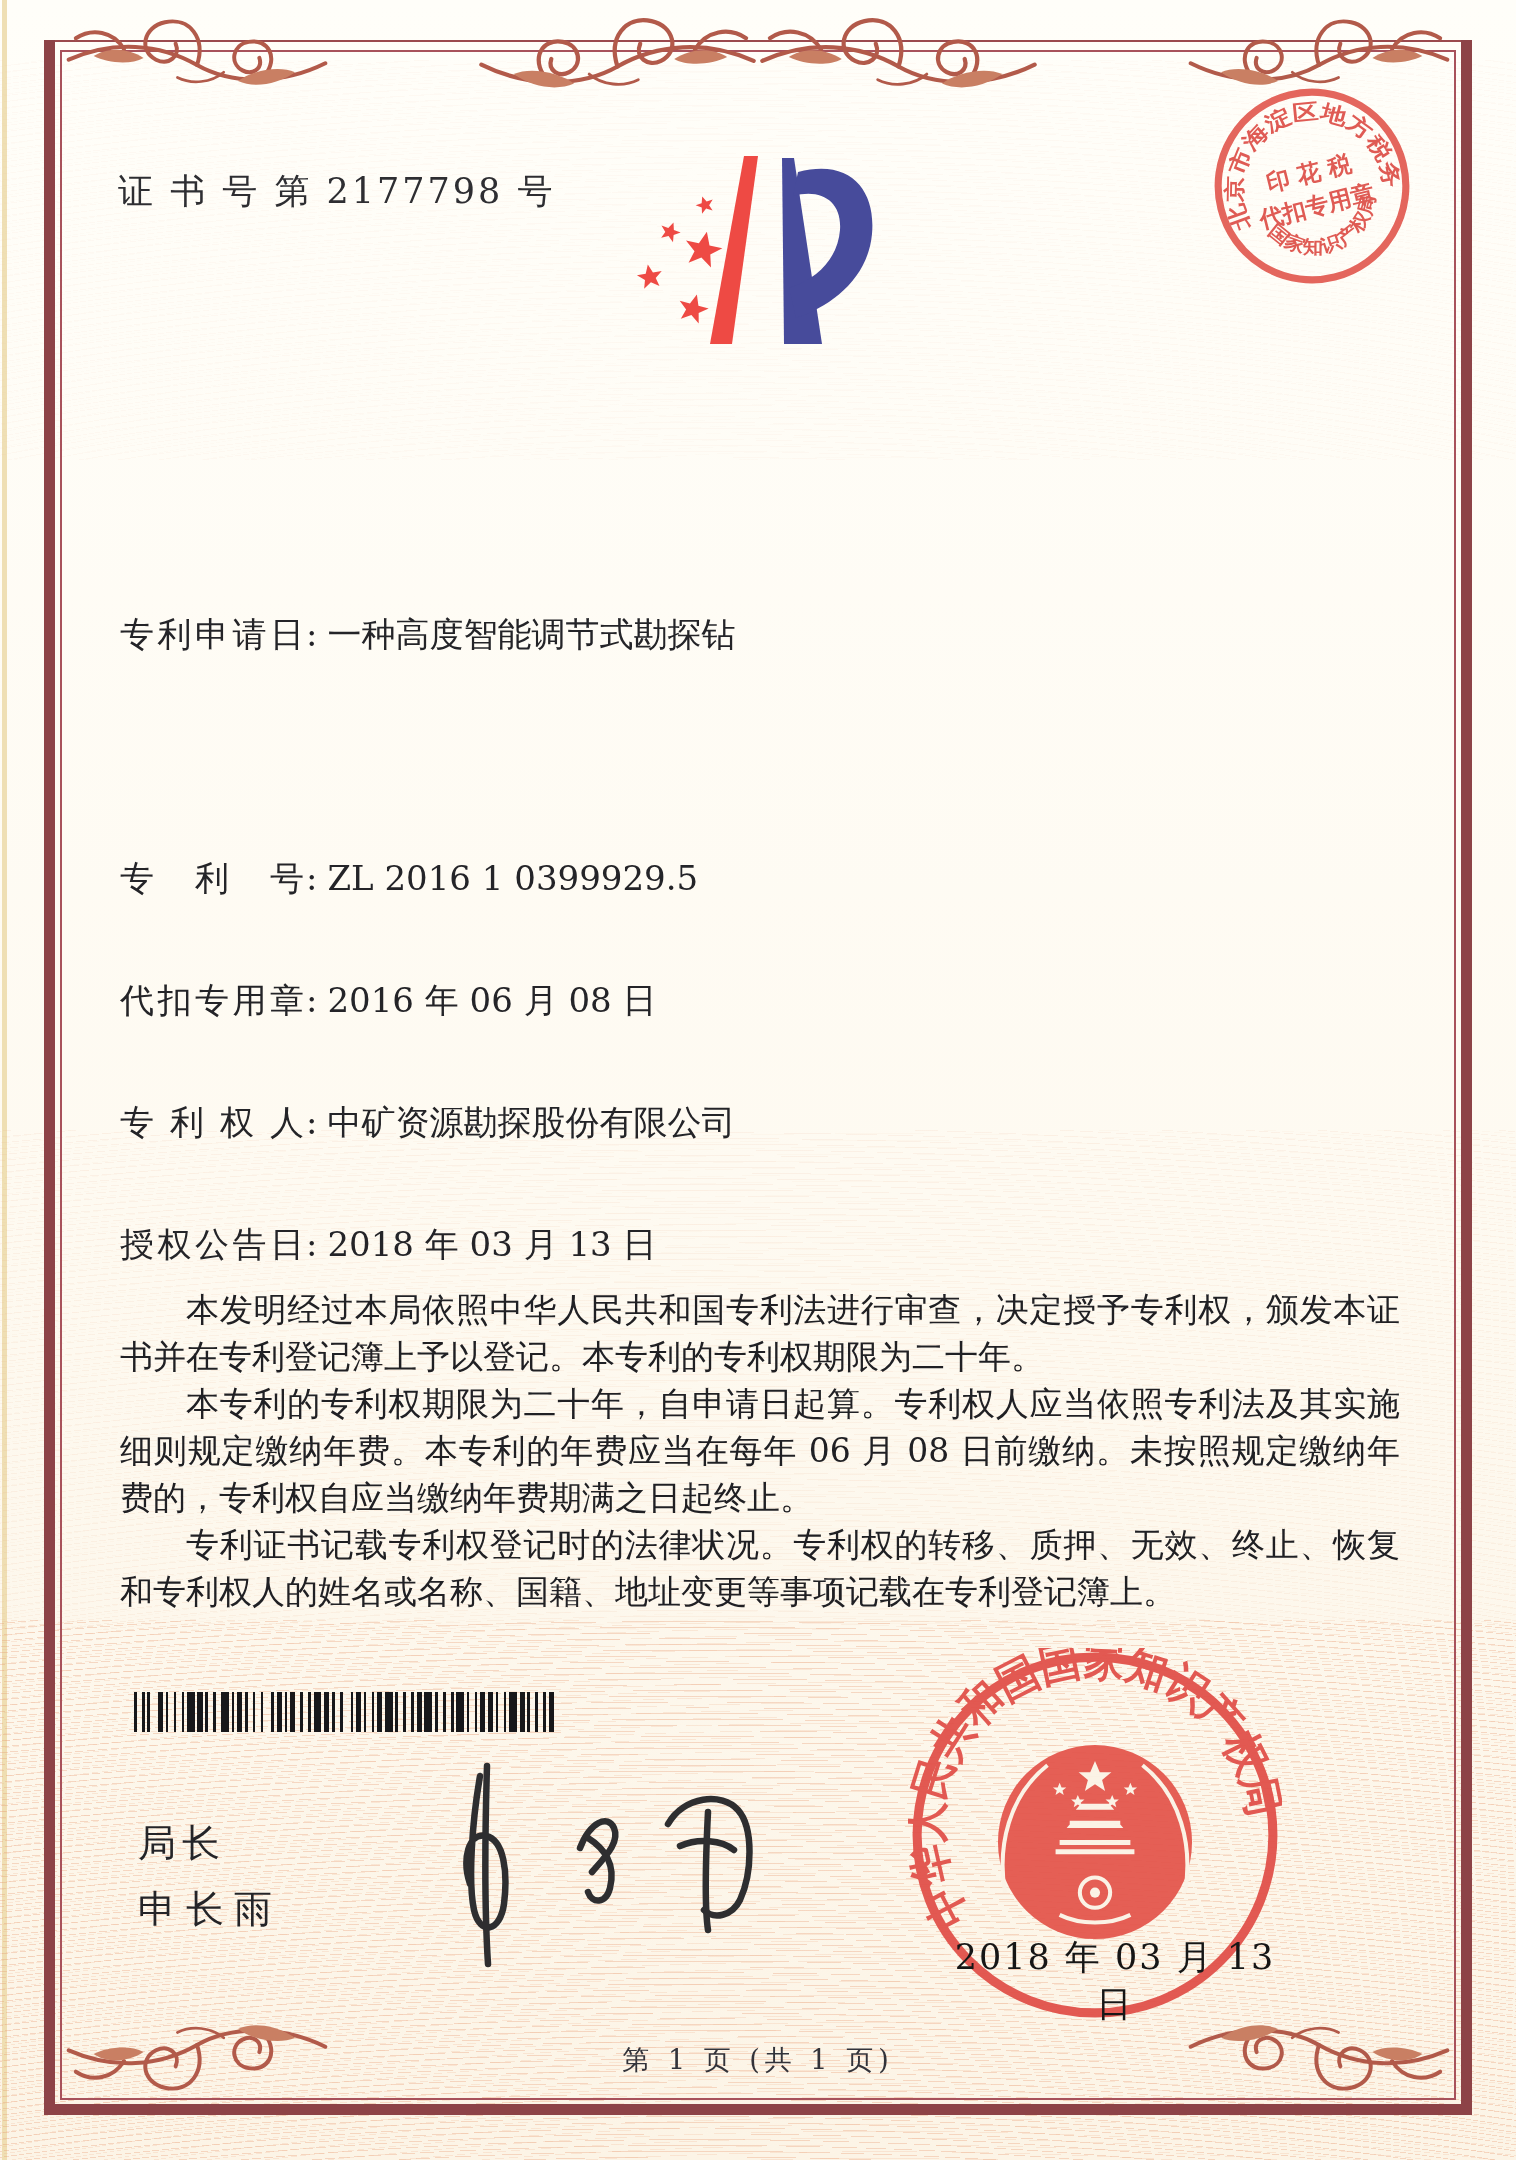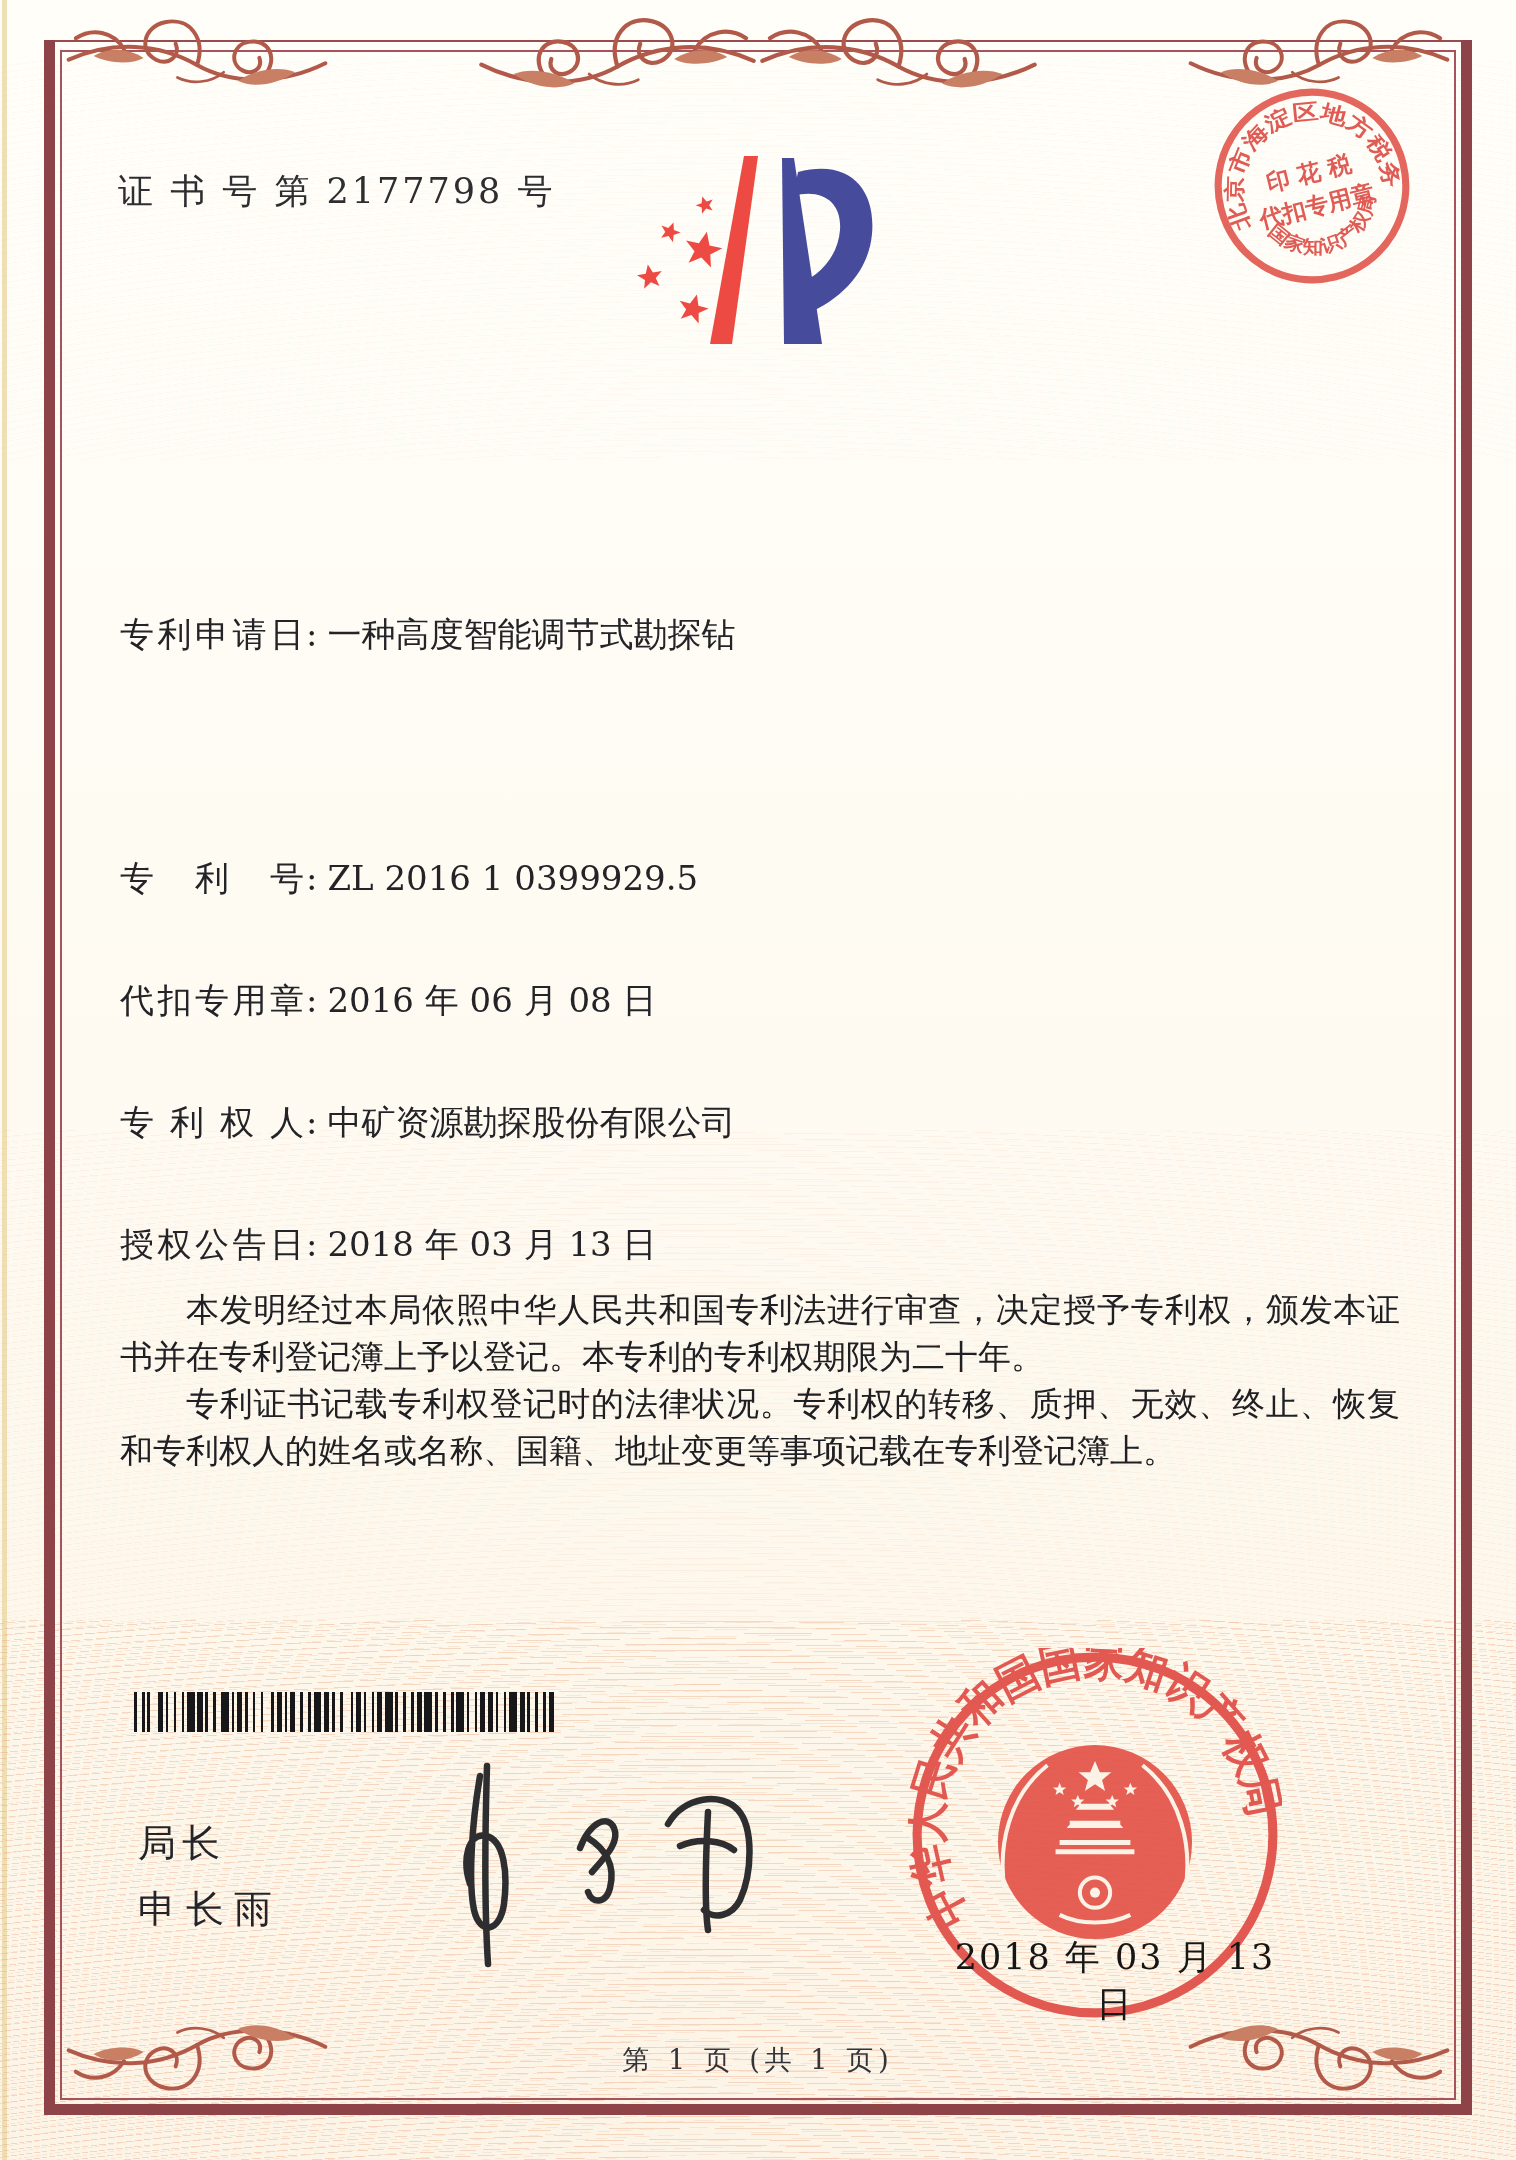--- a/index.html
+++ b/index.html
@@ -133,20 +133,21 @@
 
 
   <div class="field f0"><span class="flabel">专利申请日</span><span class="fcolon">:</span><span class="fvalue">一种高度智能调节式勘探钻</span></div>
   <div class="field f2"><span class="flabel">专利号</span><span class="fcolon">:</span><span class="fvalue">ZL 2016 1 0399929.5</span></div>
   <div class="field f3"><span class="flabel">代扣专用章</span><span class="fcolon">:</span><span class="fvalue">2016 年 06 月 08 日</span></div>
   <div class="field f4"><span class="flabel">专利权人</span><span class="fcolon">:</span><span class="fvalue">中矿资源勘探股份有限公司</span></div>
   <div class="field f5"><span class="flabel">授权公告日</span><span class="fcolon">:</span><span class="fvalue">2018 年 03 月 13 日</span></div>
 
   <div class="body-text">
     <p>本发明经过本局依照中华人民共和国专利法进行审查，决定授予专利权，颁发本证书并在专利登记簿上予以登记。本专利的专利权期限为二十年。</p>
+    <p>本专利的专利权期限为二十年，自申请日起算。专利权人应当依照专利法及其实施细则规定缴纳年费。本专利的年费应当在每年 06 月 08 日前缴纳。未按照规定缴纳年费的，专利权自应当缴纳年费期满之日起终止。</p>
     <p>专利证书记载专利权登记时的法律状况。专利权的转移、质押、无效、终止、恢复和专利权人的姓名或名称、国籍、地址变更等事项记载在专利登记簿上。</p>
   </div>
 
   <div class="barcode"><span style="display:inline-block;height:100%;width:2.641509433962264px;background:#17171a"></span><span style="display:inline-block;height:100%;width:5.283018867924528px;background:transparent"></span><span style="display:inline-block;height:100%;width:2.641509433962264px;background:#17171a"></span><span style="display:inline-block;height:100%;width:2.641509433962264px;background:transparent"></span><span style="display:inline-block;height:100%;width:2.641509433962264px;background:#17171a"></span><span style="display:inline-block;height:100%;width:7.924528301886792px;background:transparent"></span><span style="display:inline-block;height:100%;width:5.283018867924528px;background:#17171a"></span><span style="display:inline-block;height:100%;width:2.641509433962264px;background:transparent"></span><span style="display:inline-block;height:100%;width:2.641509433962264px;background:#17171a"></span><span style="display:inline-block;height:100%;width:5.283018867924528px;background:transparent"></span><span style="display:inline-block;height:100%;width:2.641509433962264px;background:#17171a"></span><span style="display:inline-block;height:100%;width:5.283018867924528px;background:transparent"></span><span style="display:inline-block;height:100%;width:2.641509433962264px;background:#17171a"></span><span style="display:inline-block;height:100%;width:2.641509433962264px;background:transparent"></span><span style="display:inline-block;height:100%;width:7.924528301886792px;background:#17171a"></span><span style="display:inline-block;height:100%;width:2.641509433962264px;background:transparent"></span><span style="display:inline-block;height:100%;width:5.283018867924528px;background:#17171a"></span><span style="display:inline-block;height:100%;width:2.641509433962264px;background:transparent"></span><span style="display:inline-block;height:100%;width:2.641509433962264px;background:#17171a"></span><span style="display:inline-block;height:100%;width:5.283018867924528px;background:transparent"></span><span style="display:inline-block;height:100%;width:2.641509433962264px;background:#17171a"></span><span style="display:inline-block;height:100%;width:5.283018867924528px;background:transparent"></span><span style="display:inline-block;height:100%;width:7.924528301886792px;background:#17171a"></span><span style="display:inline-block;height:100%;width:2.641509433962264px;background:transparent"></span><span style="display:inline-block;height:100%;width:2.641509433962264px;background:#17171a"></span><span style="display:inline-block;height:100%;width:2.641509433962264px;background:transparent"></span><span style="display:inline-block;height:100%;width:5.283018867924528px;background:#17171a"></span><span style="display:inline-block;height:100%;width:2.641509433962264px;background:transparent"></span><span style="display:inline-block;height:100%;width:2.641509433962264px;background:#17171a"></span><span style="display:inline-block;height:100%;width:5.283018867924528px;background:transparent"></span><span style="display:inline-block;height:100%;width:2.641509433962264px;background:#17171a"></span><span style="display:inline-block;height:100%;width:5.283018867924528px;background:transparent"></span><span style="display:inline-block;height:100%;width:2.641509433962264px;background:#17171a"></span><span style="display:inline-block;height:100%;width:7.924528301886792px;background:transparent"></span><span style="display:inline-block;height:100%;width:2.641509433962264px;background:#17171a"></span><span style="display:inline-block;height:100%;width:2.641509433962264px;background:transparent"></span><span style="display:inline-block;height:100%;width:5.283018867924528px;background:#17171a"></span><span style="display:inline-block;height:100%;width:2.641509433962264px;background:transparent"></span><span style="display:inline-block;height:100%;width:2.641509433962264px;background:#17171a"></span><span style="display:inline-block;height:100%;width:2.641509433962264px;background:transparent"></span><span style="display:inline-block;height:100%;width:5.283018867924528px;background:#17171a"></span><span style="display:inline-block;height:100%;width:5.283018867924528px;background:transparent"></span><span style="display:inline-block;height:100%;width:2.641509433962264px;background:#17171a"></span><span style="display:inline-block;height:100%;width:5.283018867924528px;background:transparent"></span><span style="display:inline-block;height:100%;width:2.641509433962264px;background:#17171a"></span><span style="display:inline-block;height:100%;width:2.641509433962264px;background:transparent"></span><span style="display:inline-block;height:100%;width:7.924528301886792px;background:#17171a"></span><span style="display:inline-block;height:100%;width:2.641509433962264px;background:transparent"></span><span style="display:inline-block;height:100%;width:5.283018867924528px;background:#17171a"></span><span style="display:inline-block;height:100%;width:2.641509433962264px;background:transparent"></span><span style="display:inline-block;height:100%;width:2.641509433962264px;background:#17171a"></span><span style="display:inline-block;height:100%;width:5.283018867924528px;background:transparent"></span><span style="display:inline-block;height:100%;width:2.641509433962264px;background:#17171a"></span><span style="display:inline-block;height:100%;width:7.924528301886792px;background:transparent"></span><span style="display:inline-block;height:100%;width:2.641509433962264px;background:#17171a"></span><span style="display:inline-block;height:100%;width:2.641509433962264px;background:transparent"></span><span style="display:inline-block;height:100%;width:5.283018867924528px;background:#17171a"></span><span style="display:inline-block;height:100%;width:2.641509433962264px;background:transparent"></span><span style="display:inline-block;height:100%;width:2.641509433962264px;background:#17171a"></span><span style="display:inline-block;height:100%;width:5.283018867924528px;background:transparent"></span><span style="display:inline-block;height:100%;width:2.641509433962264px;background:#17171a"></span><span style="display:inline-block;height:100%;width:2.641509433962264px;background:transparent"></span><span style="display:inline-block;height:100%;width:5.283018867924528px;background:#17171a"></span><span style="display:inline-block;height:100%;width:2.641509433962264px;background:transparent"></span><span style="display:inline-block;height:100%;width:7.924528301886792px;background:#17171a"></span><span style="display:inline-block;height:100%;width:2.641509433962264px;background:transparent"></span><span style="display:inline-block;height:100%;width:2.641509433962264px;background:#17171a"></span><span style="display:inline-block;height:100%;width:5.283018867924528px;background:transparent"></span><span style="display:inline-block;height:100%;width:2.641509433962264px;background:#17171a"></span><span style="display:inline-block;height:100%;width:5.283018867924528px;background:transparent"></span><span style="display:inline-block;height:100%;width:2.641509433962264px;background:#17171a"></span><span style="display:inline-block;height:100%;width:2.641509433962264px;background:transparent"></span><span style="display:inline-block;height:100%;width:5.283018867924528px;background:#17171a"></span><span style="display:inline-block;height:100%;width:2.641509433962264px;background:transparent"></span><span style="display:inline-block;height:100%;width:7.924528301886792px;background:#17171a"></span><span style="display:inline-block;height:100%;width:2.641509433962264px;background:transparent"></span><span style="display:inline-block;height:100%;width:2.641509433962264px;background:#17171a"></span><span style="display:inline-block;height:100%;width:5.283018867924528px;background:transparent"></span><span style="display:inline-block;height:100%;width:2.641509433962264px;background:#17171a"></span><span style="display:inline-block;height:100%;width:5.283018867924528px;background:transparent"></span><span style="display:inline-block;height:100%;width:2.641509433962264px;background:#17171a"></span><span style="display:inline-block;height:100%;width:2.641509433962264px;background:transparent"></span><span style="display:inline-block;height:100%;width:7.924528301886792px;background:#17171a"></span><span style="display:inline-block;height:100%;width:2.641509433962264px;background:transparent"></span><span style="display:inline-block;height:100%;width:2.641509433962264px;background:#17171a"></span><span style="display:inline-block;height:100%;width:5.283018867924528px;background:transparent"></span><span style="display:inline-block;height:100%;width:2.641509433962264px;background:#17171a"></span><span style="display:inline-block;height:100%;width:2.641509433962264px;background:transparent"></span><span style="display:inline-block;height:100%;width:5.283018867924528px;background:#17171a"></span><span style="display:inline-block;height:100%;width:2.641509433962264px;background:transparent"></span><span style="display:inline-block;height:100%;width:5.283018867924528px;background:#17171a"></span><span style="display:inline-block;height:100%;width:2.641509433962264px;background:transparent"></span><span style="display:inline-block;height:100%;width:2.641509433962264px;background:#17171a"></span><span style="display:inline-block;height:100%;width:5.283018867924528px;background:transparent"></span><span style="display:inline-block;height:100%;width:2.641509433962264px;background:#17171a"></span><span style="display:inline-block;height:100%;width:2.641509433962264px;background:transparent"></span><span style="display:inline-block;height:100%;width:7.924528301886792px;background:#17171a"></span><span style="display:inline-block;height:100%;width:2.641509433962264px;background:transparent"></span><span style="display:inline-block;height:100%;width:5.283018867924528px;background:#17171a"></span><span style="display:inline-block;height:100%;width:2.641509433962264px;background:transparent"></span><span style="display:inline-block;height:100%;width:2.641509433962264px;background:#17171a"></span><span style="display:inline-block;height:100%;width:5.283018867924528px;background:transparent"></span><span style="display:inline-block;height:100%;width:2.641509433962264px;background:#17171a"></span><span style="display:inline-block;height:100%;width:5.283018867924528px;background:transparent"></span><span style="display:inline-block;height:100%;width:2.641509433962264px;background:#17171a"></span><span style="display:inline-block;height:100%;width:2.641509433962264px;background:transparent"></span><span style="display:inline-block;height:100%;width:5.283018867924528px;background:#17171a"></span></div>
 
   <div class="officer-title">局长</div>
   <div class="officer-name">申长雨</div>
   <svg class="signature" viewBox="0 0 430 230">
     <g fill="none" stroke="#2e2e30" stroke-width="6.5" stroke-linecap="round">
       <path d="M112,24 C104,70 100,130 106,158 C112,184 132,180 136,152 C140,120 136,88 118,84 C100,80 94,108 102,132"></path>

